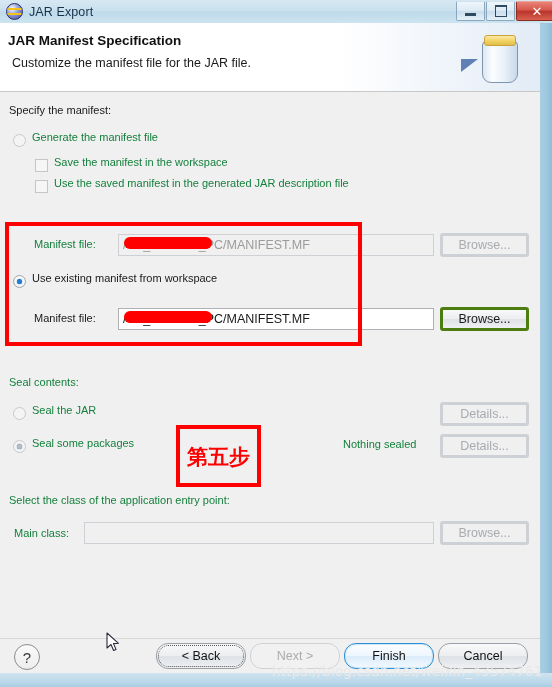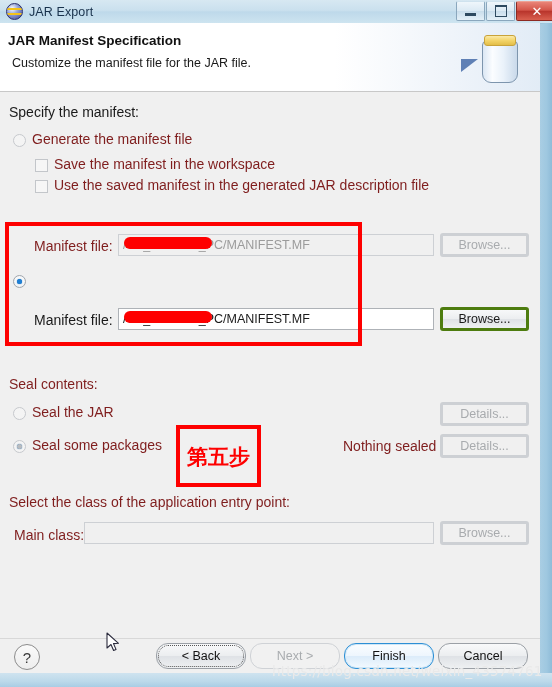--- a/index.html
+++ b/index.html
@@ -74,22 +74,22 @@
     background:linear-gradient(to bottom,#fbeaa8 0%,#f3d469 50%,#e3be48 100%);
   }
   .jar-arrow{
     position:absolute;left:3px;top:32px;width:0;height:0;
     border-top:13px solid #5f80b5;border-right:17px solid transparent;
   }
 
   
   .content{position:absolute;left:0;top:70px;width:540px;height:545px;background:#f0f0f0;}
 
-  .lbl{position:absolute;font-size:14px;color:#1a1a1a;white-space:nowrap;}
-  .lbl.dis{color:#7f1d1d;}
+  .lbl{position:absolute;font-size:11px;color:#1a1a1a;white-space:nowrap;}
+  .lbl.dis{color:#15803d;}
 
   .radio{
     position:absolute;width:13px;height:13px;border-radius:50%;box-sizing:border-box;
     border:1px solid #a0a6ad;
     background:radial-gradient(circle at 50% 40%,#ffffff 0%,#f3f5f7 60%,#e3e6ea 100%);
   }
   .radio.on:after{
     content:"";position:absolute;left:3px;top:3px;width:5px;height:5px;border-radius:50%;
     background:#1e7fd4;box-shadow:0 0 1px #0f5fa8;
   }
@@ -221,20 +221,21 @@
 
       <div class="cbox" style="left:35px;top:87px;"></div>
       <div class="lbl dis" style="left:54px;top:84px;">Use the saved manifest in the generated JAR description file</div>
 
       <div class="lbl dis" style="left:34px;top:145px;">Manifest file:</div>
       <div class="tfield dis" style="left:118px;top:141px;width:316px;">/GL_AutoTest_PC/MANIFEST.MF</div>
       <div class="redact" style="left:124px;top:144px;width:88px;height:12px;"></div>
       <div class="btn dis" style="left:440px;top:140px;width:89px;">Browse...</div>
 
       <div class="radio on" style="left:13px;top:182px;"></div>
+      <div class="lbl" style="left:32px;top:179px;">Use existing manifest from workspace</div>
 
       <div class="lbl" style="left:34px;top:219px;">Manifest file:</div>
       <div class="tfield" style="left:118px;top:215px;width:316px;">/GL_AutoTest_PC/MANIFEST.MF</div>
       <div class="redact" style="left:124px;top:218px;width:88px;height:12px;"></div>
       <div class="btn" style="left:440px;top:214px;width:89px;">Browse...</div>
 
       <div class="lbl dis" style="left:9px;top:283px;">Seal contents:</div>
 
       <div class="radio dis" style="left:13px;top:314px;"></div>
       <div class="lbl dis" style="left:32px;top:311px;">Seal the JAR</div>

